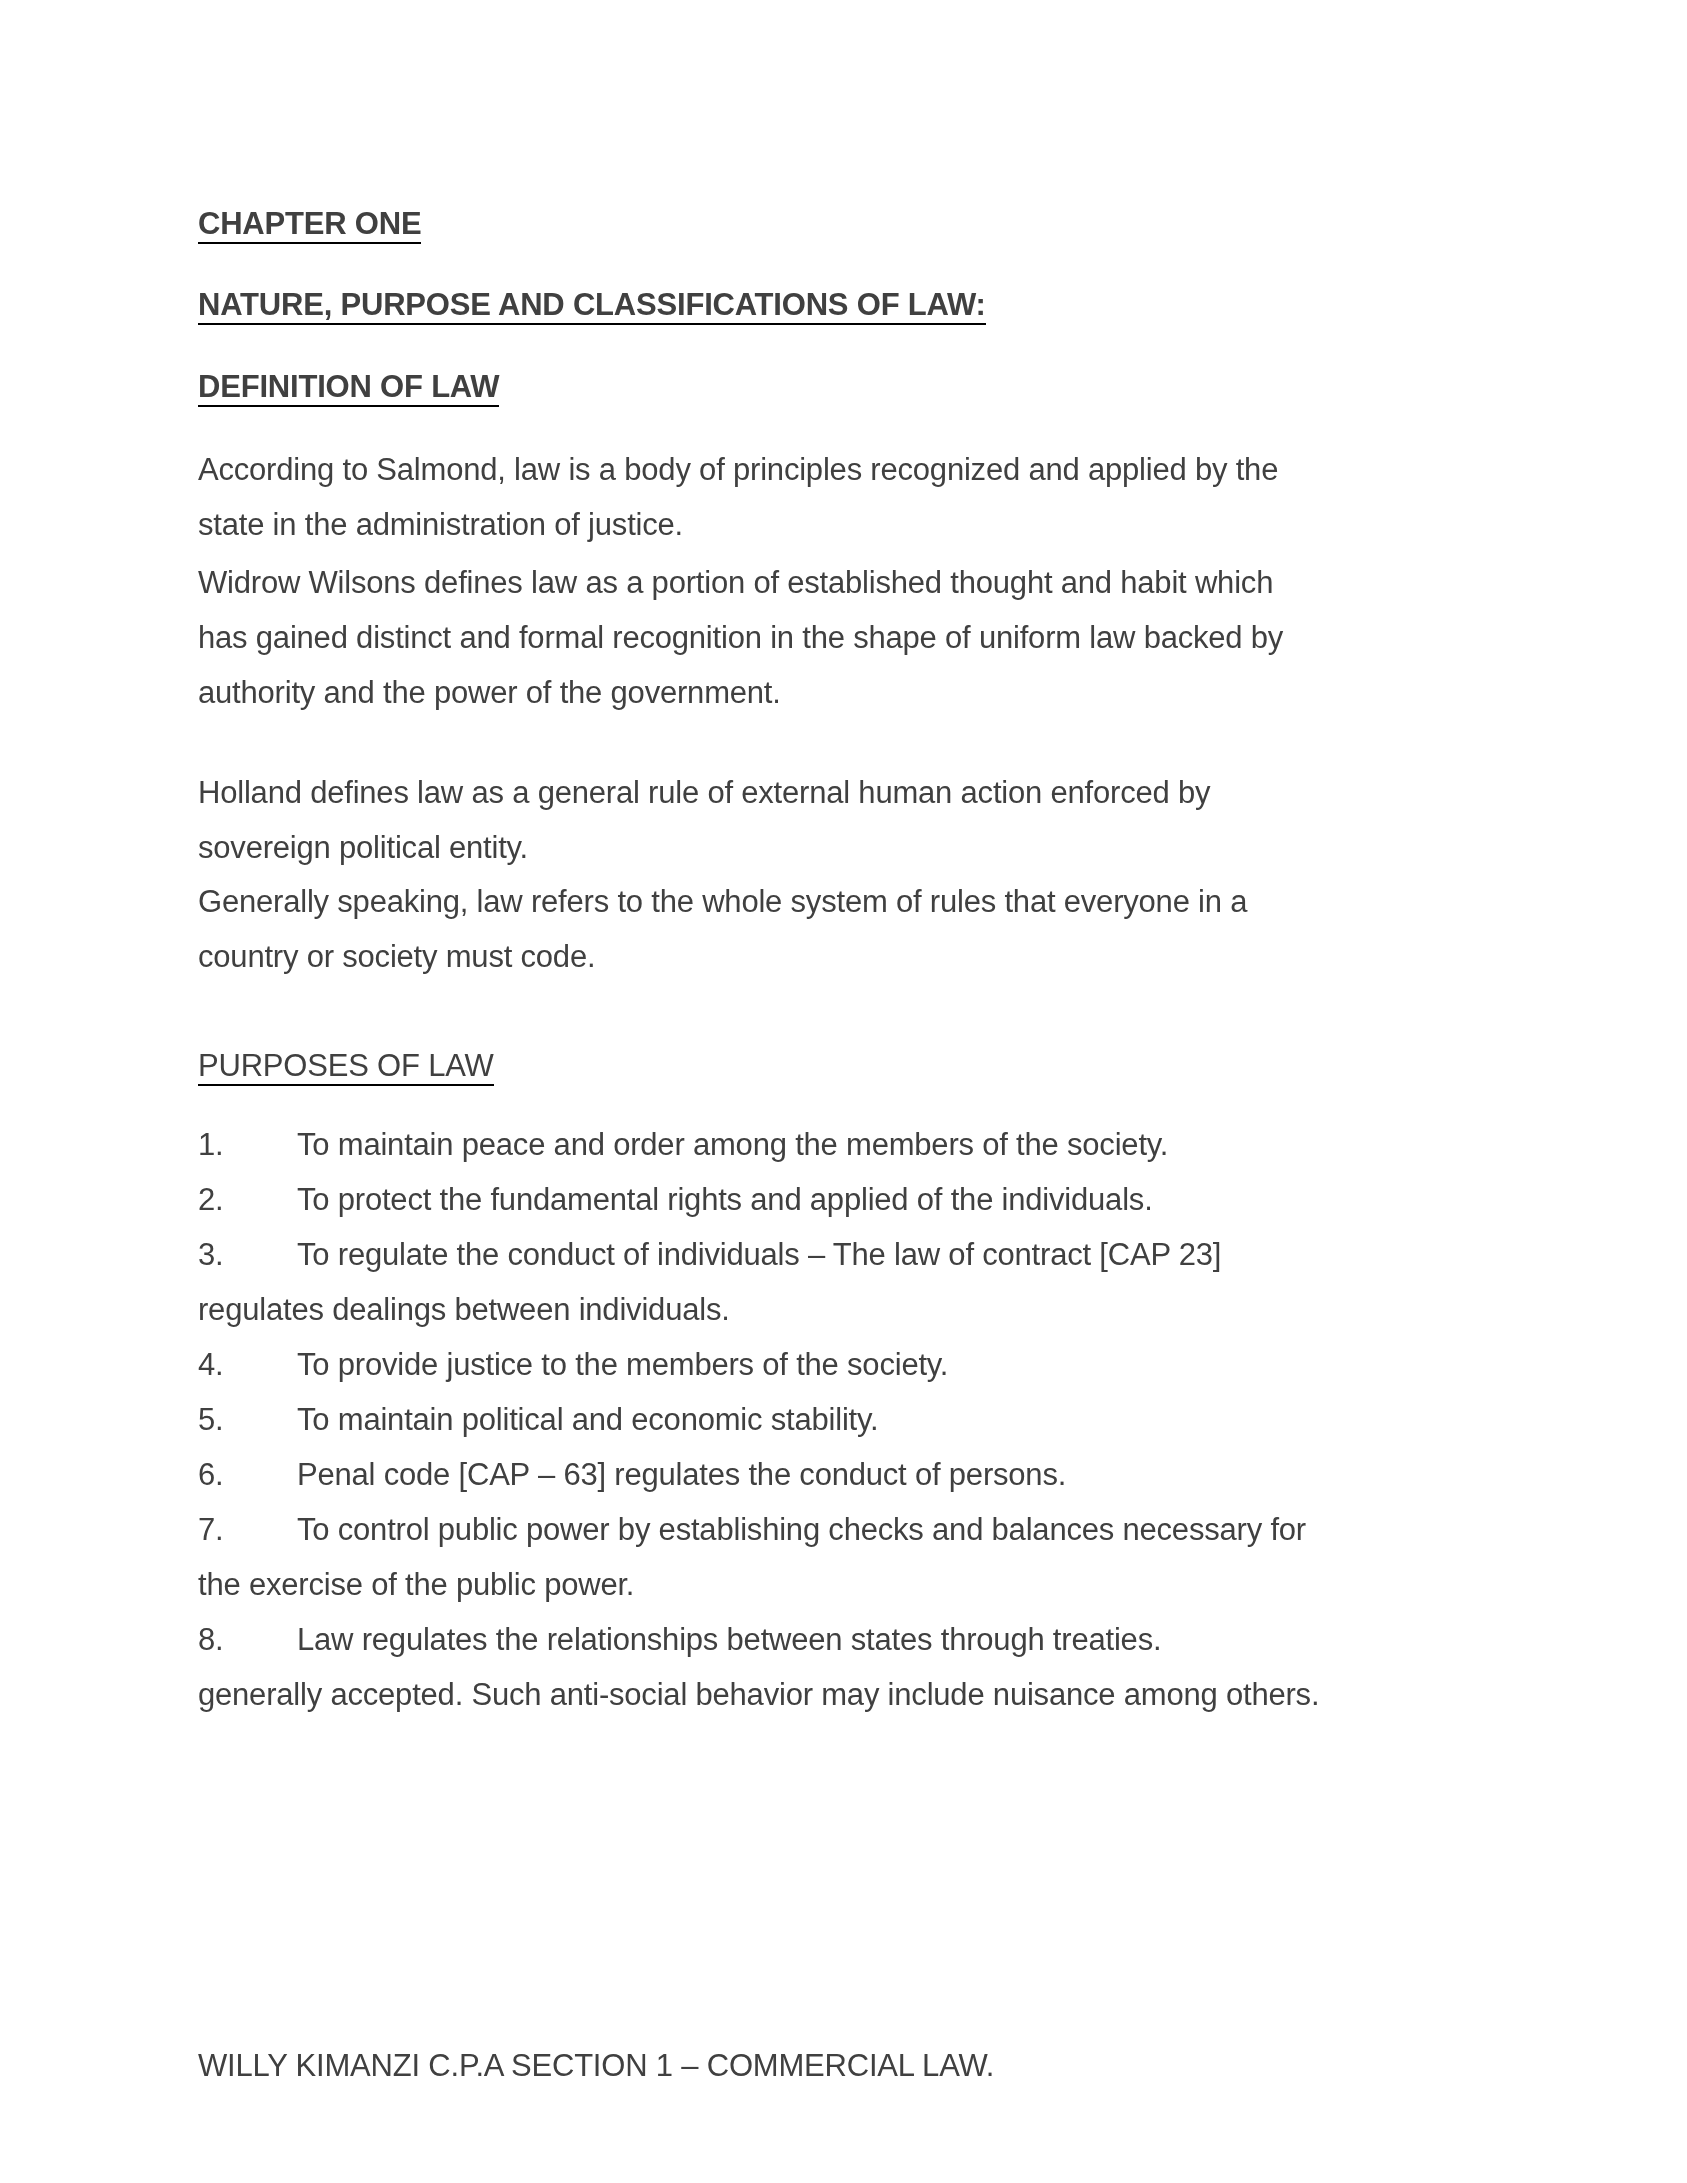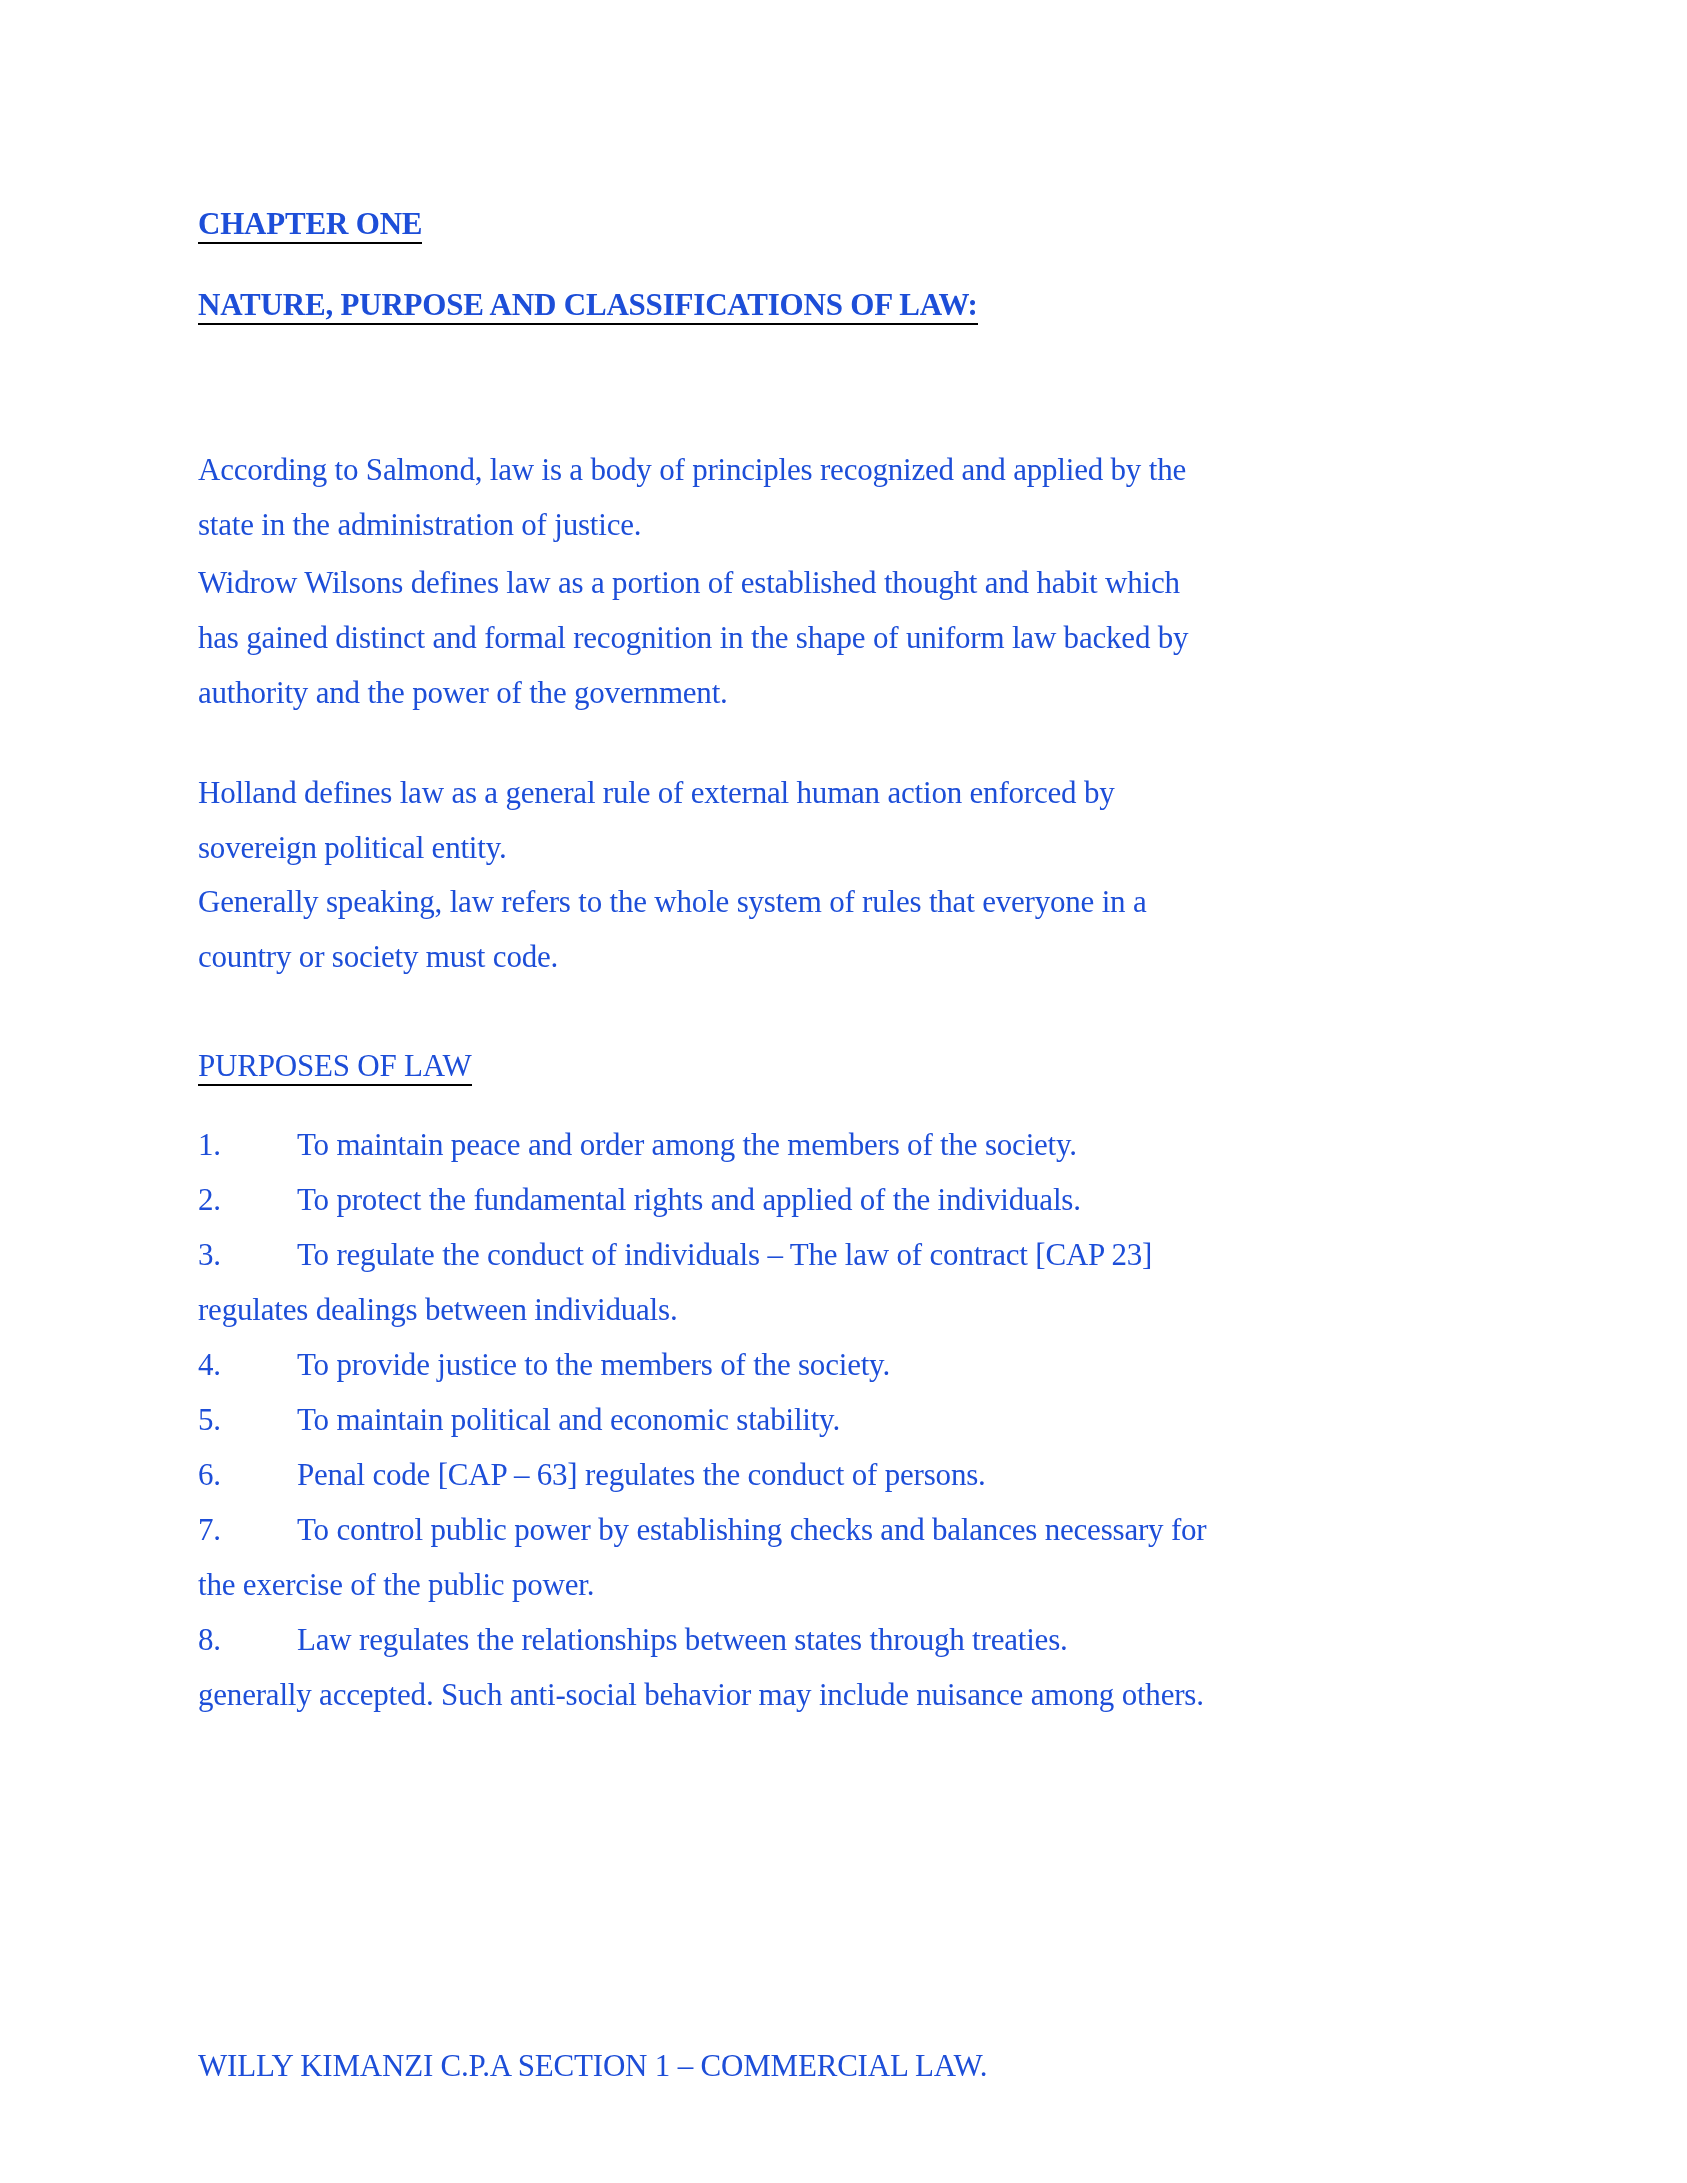--- a/index.html
+++ b/index.html
@@ -5,22 +5,22 @@
   html, body {
     margin: 0;
     padding: 0;
     background: #ffffff;
   }
   .page {
     position: relative;
     width: 1687px;
     height: 2115px;
     background: #ffffff;
-    color: #1d4ed8;
-    font-family: Liberation Serif, serif;
+    color: #404040;
+    font-family: Liberation Sans, sans-serif;
     font-size: 31px;
     overflow: hidden;
   }
   .block {
     position: absolute;
     left: 198px;
     right: 172px;
   }
   .line {
     line-height: 55px;
@@ -50,20 +50,23 @@
 <div class="page">
 
   <div class="block heading-bold line" style="top:196px">
     <span class="u">CHAPTER ONE</span>
   </div>
 
   <div class="block heading-bold line" style="top:277px">
     <span class="u">NATURE, PURPOSE AND CLASSIFICATIONS OF LAW:</span>
   </div>
 
+  <div class="block heading-bold line" style="top:359px">
+    <span class="u">DEFINITION OF LAW</span>
+  </div>
 
   <div class="block" style="top:442px">
     <div class="line">According to Salmond, law is a body of principles recognized and applied by the</div>
     <div class="line">state in the administration of justice.</div>
   </div>
 
   <div class="block" style="top:555px">
     <div class="line">Widrow Wilsons defines law as a portion of established thought and habit which</div>
     <div class="line">has gained distinct and formal recognition in the shape of uniform law backed by</div>
     <div class="line">authority and the power of the government.</div>

